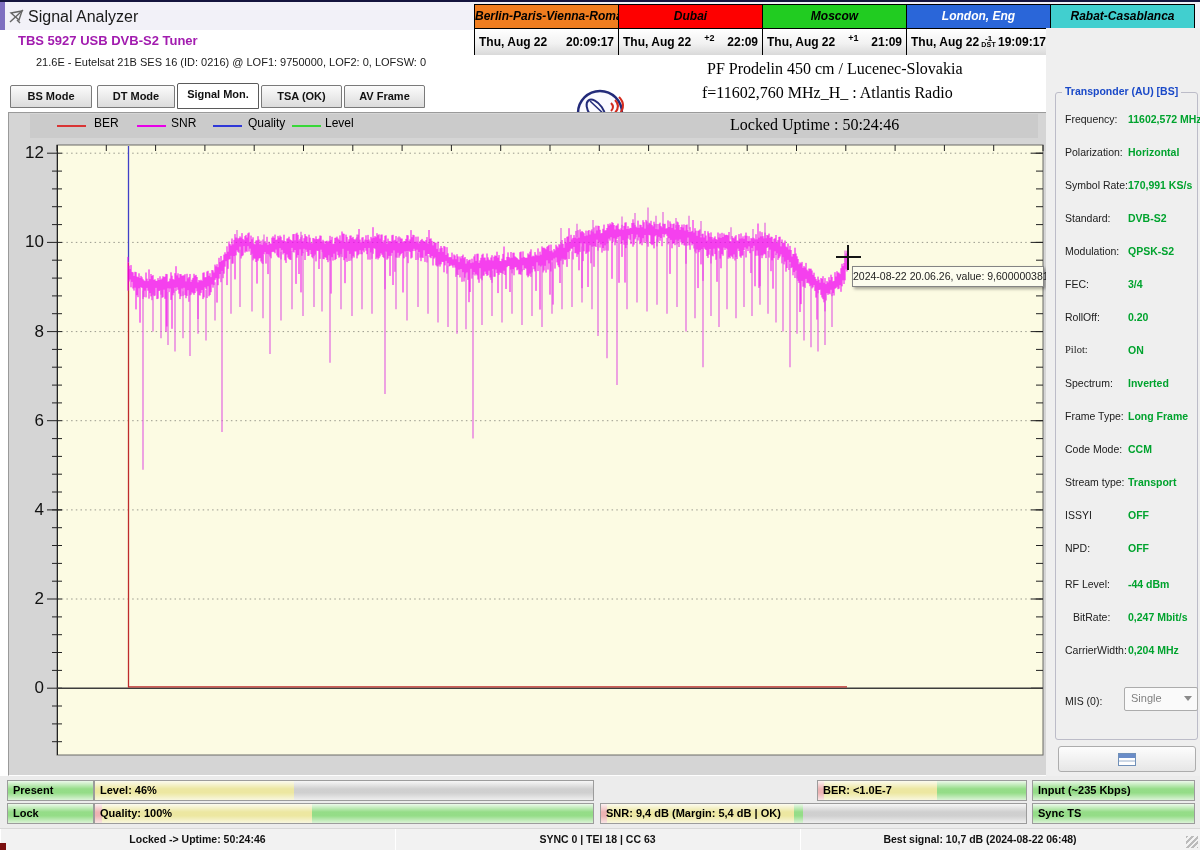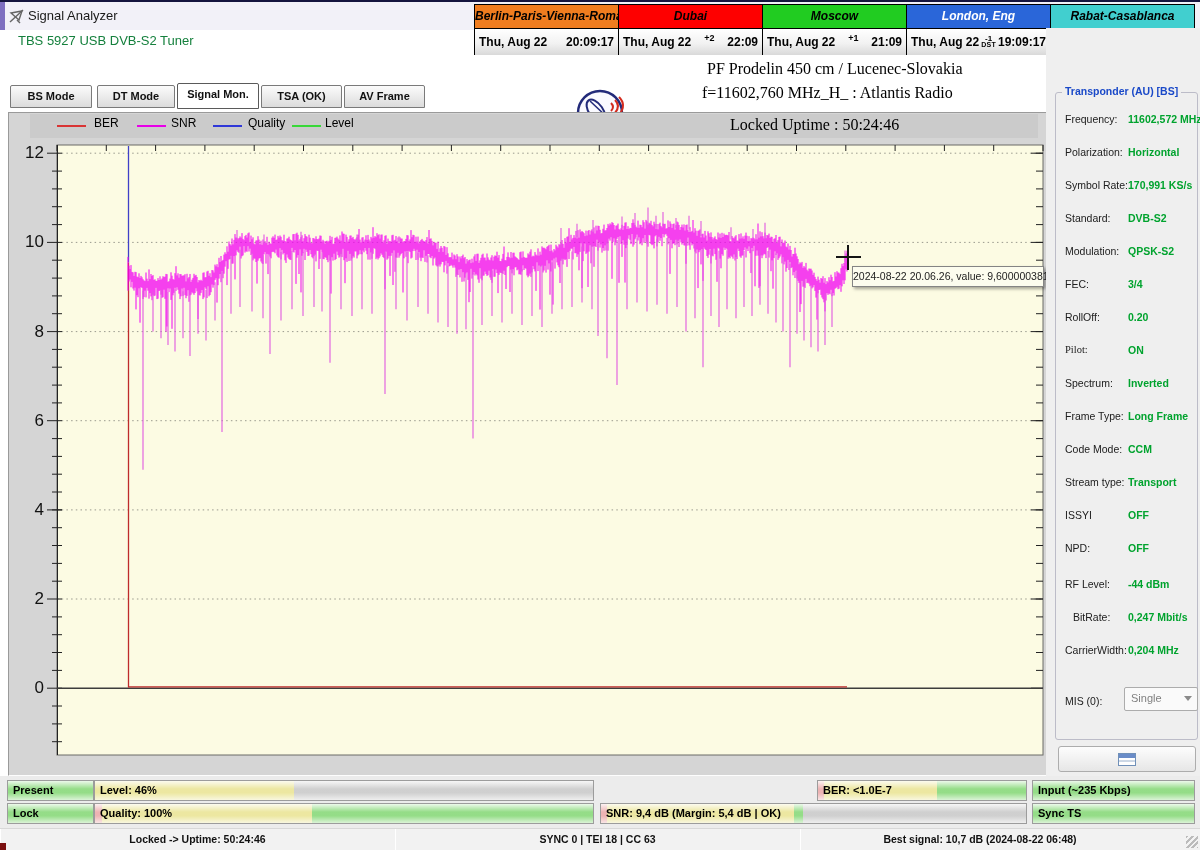--- a/index.html
+++ b/index.html
@@ -2,36 +2,36 @@
 <html><head>
 <meta charset="utf-8">
 <style>
   html,body{margin:0;padding:0;background:#222;}
   #app{position:relative;width:1200px;height:850px;background:#fff;overflow:hidden;
        font-family:"Liberation Sans","DejaVu Sans",sans-serif;-webkit-font-smoothing:antialiased;}
   .abs{position:absolute;}
   
   #titlebar{left:0;top:0;width:1200px;height:28px;background:#F2F1F8;border-top:2px solid #15153F;}
   #titlebar .purple{position:absolute;left:0;top:0;width:5px;height:28px;background:#7E6FC0;}
-  #title-text{position:absolute;left:28px;top:6px;font-size:13px;color:#1a1a1a;}
+  #title-text{position:absolute;left:28px;top:6px;font-size:16px;color:#1a1a1a;}
   
   #clock-table{left:474px;top:4px;width:719px;height:49px;display:grid;
     grid-template-columns:repeat(5,1fr);grid-template-rows:23px 26px;
     border:1px solid #000;background:#000;grid-gap:1px;}
   .clock-city{font-size:12px;font-weight:bold;font-style:italic;text-align:center;line-height:22px;
     overflow:hidden;white-space:nowrap;}
   .clock-time{background:linear-gradient(180deg,#ffffff 0%,#f2f2f2 55%,#d9d9d9 100%);
     display:flex;align-items:center;justify-content:space-between;padding:0 4px;font-weight:bold;
     font-size:12px;color:#000;white-space:nowrap;}
   .clock-offset{font-size:9px;font-weight:bold;position:relative;top:-4px;}
   .clock-offset-stack{display:inline-flex;flex-direction:column;align-items:center;line-height:6px;}
   .clock-offset-stack .o1{font-size:8px;font-weight:bold;}
   .clock-offset-stack .o2{font-size:7px;font-weight:bold;letter-spacing:.3px;}
   
-  #tuner-name{left:18px;top:33px;font-size:13px;font-weight:normal;color:#15803d;}
+  #tuner-name{left:18px;top:33px;font-size:13px;font-weight:bold;color:#a21caf;}
   #tuner-details{left:36px;top:56px;font-size:11px;color:#1a1a1a;}
   
   .tab{position:absolute;top:85px;height:21px;border:1px solid #7a7a7a;border-radius:2px 2px 0 0;
     background:linear-gradient(180deg,#fbfbfb,#dcdcdc);font-size:11px;font-weight:bold;color:#111;
     text-align:center;line-height:20px;cursor:default;}
   .tab.active{top:83px;height:24px;background:#ffffff;border-color:#5a5a5a;z-index:3;}
   
   .serifline{font-family:"Liberation Serif","DejaVu Serif",serif;color:#000;font-size:16px;white-space:nowrap;}
   
   #chart-panel{left:8px;top:112px;width:1038px;height:662px;background:#D5D5D5;
@@ -123,20 +123,21 @@
         <span>19:09:17</span>
       </div>
       <div class="clock-time" style="grid-area: 2 / 5;">
         <span>Thu, Aug 22</span>
         <span class="clock-offset">-1</span>
         <span>19:09</span>
       </div>
     </div>
 
   <div id="tuner-name" class="abs">TBS 5927 USB DVB-S2 Tuner</div>
+  <div id="tuner-details" class="abs">21.6E - Eutelsat 21B  SES 16 (ID: 0216) @ LOF1: 9750000, LOF2: 0, LOFSW: 0</div>
 
   <div id="tab-row">
       <div class="tab" style="left: 10px; width: 80px;">BS Mode</div>
       <div class="tab" style="left: 97px; width: 76px;">DT Mode</div>
       <div class="tab active" style="left: 177px; width: 80px;">Signal Mon.</div>
       <div class="tab" style="left: 261px; width: 79px;">TSA (OK)</div>
       <div class="tab" style="left: 344px; width: 79px;">AV Frame</div>
     </div>
 
   <div class="abs serifline" style="left:707px;top:60px">PF Prodelin 450 cm / Lucenec-Slovakia</div>

